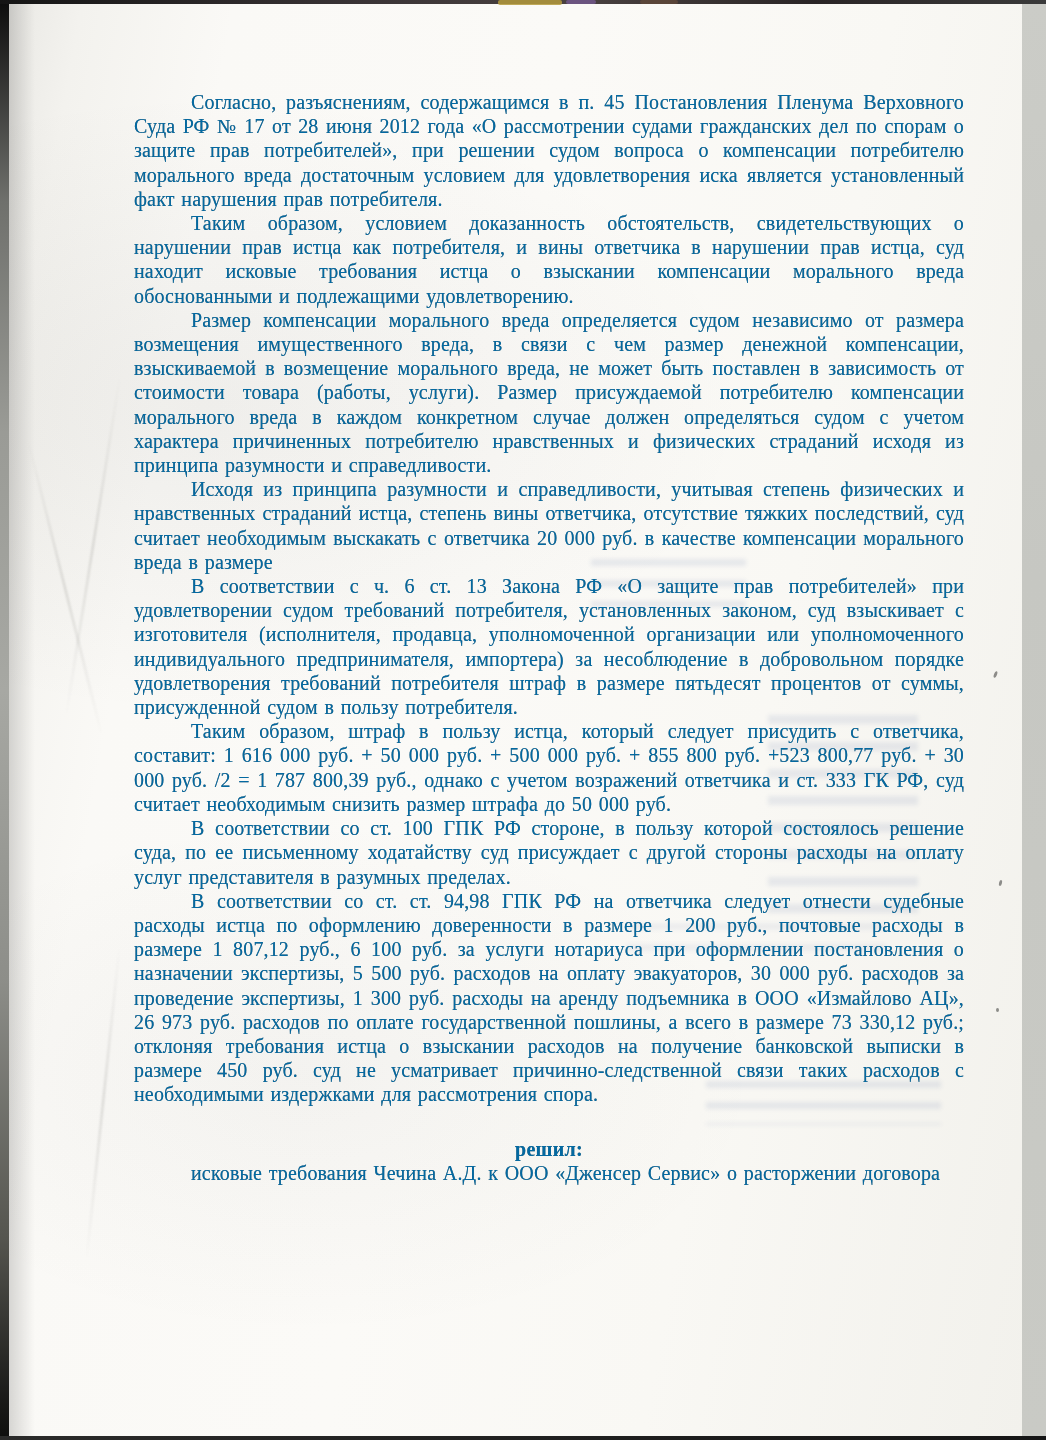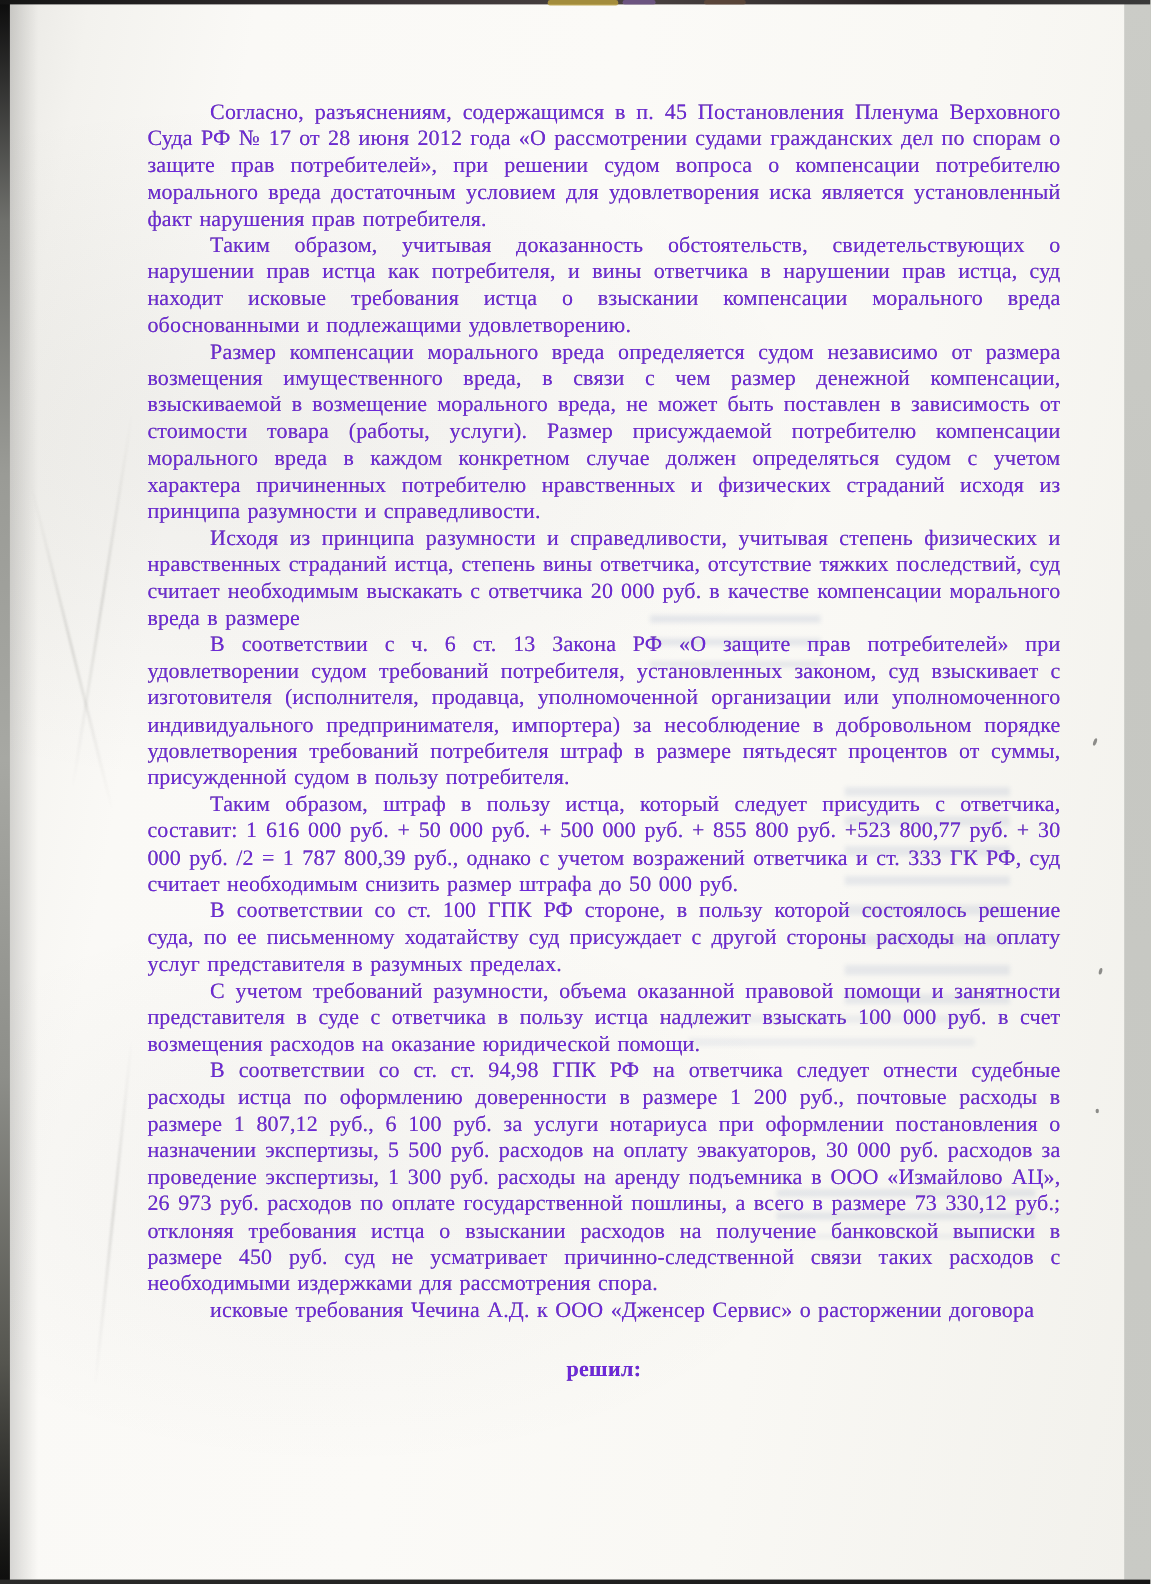--- a/index.html
+++ b/index.html
@@ -75,21 +75,21 @@
 
   
   .speck { position: absolute; background: #6a6a67; border-radius: 50%; opacity: .75; }
   .s1 { left: 988px; top: 668px;  width: 3px; height: 7px; transform: rotate(20deg); }
   .s2 { left: 993px; top: 877px;  width: 3px; height: 6px; transform: rotate(14deg); }
   .s3 { left: 990px; top: 1005px; width: 3px; height: 4px; }
 
   
   .text {
     position: absolute; left: 134px; top: 90px; width: 830px;
-    color: #6d28d9;
+    color: #0369a1;
     font-size: 20px; line-height: 24.2px;
     letter-spacing: .15px; word-spacing: 1.5px;
     text-shadow: 0 0 .6px rgba(30,30,30,.55);
   }
   .para { margin: 0; text-align: justify; text-indent: 57px; }
   .para.heading {
     text-align: center; text-indent: 0; font-weight: 700;
     margin-top: 30px; letter-spacing: .3px;
   }
 </style>
@@ -109,30 +109,29 @@
     <div class="bleed b3"></div>
     <div class="bleed b4"></div>
 
     <div class="speck s1"></div>
     <div class="speck s2"></div>
     <div class="speck s3"></div>
   </div>
 
   <div class="text">
       <p class="para body">Согласно, разъяснениям, содержащимся в п. 45 Постановления Пленума Верховного Суда РФ № 17 от 28 июня 2012 года «О рассмотрении судами гражданских дел по спорам о защите прав потребителей», при решении судом вопроса о компенсации потребителю морального вреда достаточным условием для удовлетворения иска является установленный факт нарушения прав потребителя.</p>
-      <p class="para body">Таким образом, учитывая доказанность обстоятельств, свидетельствующих о нарушении прав истца как потребителя, и вины ответчика в нарушении прав истца, суд находит исковые требования истца о взыскании компенсации морального вреда обоснованными и подлежащими удовлетворению.</p>
+      <p class="para body">Таким образом, условием доказанность обстоятельств, свидетельствующих о нарушении прав истца как потребителя, и вины ответчика в нарушении прав истца, суд находит исковые требования истца о взыскании компенсации морального вреда обоснованными и подлежащими удовлетворению.</p>
       <p class="para body">Размер компенсации морального вреда определяется судом независимо от размера возмещения имущественного вреда, в связи с чем размер денежной компенсации, взыскиваемой в возмещение морального вреда, не может быть поставлен в зависимость от стоимости товара (работы, услуги). Размер присуждаемой потребителю компенсации морального вреда в каждом конкретном случае должен определяться судом с учетом характера причиненных потребителю нравственных и физических страданий исходя из принципа разумности и справедливости.</p>
       <p class="para body">Исходя из принципа разумности и справедливости, учитывая степень физических и нравственных страданий истца, степень вины ответчика, отсутствие тяжких последствий, суд считает необходимым выскакать с ответчика 20 000 руб. в качестве компенсации морального вреда в размере</p>
       <p class="para body">В соответствии с ч. 6 ст. 13 Закона РФ «О защите прав потребителей» при удовлетворении судом требований потребителя, установленных законом, суд взыскивает с изготовителя (исполнителя, продавца, уполномоченной организации или уполномоченного индивидуального предпринимателя, импортера) за несоблюдение в добровольном порядке удовлетворения требований потребителя штраф в размере пятьдесят процентов от суммы, присужденной судом в пользу потребителя.</p>
       <p class="para body">Таким образом, штраф в пользу истца, который следует присудить с ответчика, составит: 1 616 000 руб. + 50 000 руб. + 500 000 руб. + 855 800 руб. +523 800,77 руб. + 30 000 руб. /2 = 1 787 800,39 руб., однако с учетом возражений ответчика и ст. 333 ГК РФ, суд считает необходимым снизить размер штрафа до 50 000 руб.</p>
       <p class="para body">В соответствии со ст. 100 ГПК РФ стороне, в пользу которой состоялось решение суда, по ее письменному ходатайству суд присуждает с другой стороны расходы на оплату услуг представителя в разумных пределах.</p>
-      <p class="para body">С учетом требований разумности, объема оказанной правовой помощи и занятности представителя в суде с ответчика в пользу истца надлежит взыскать 100 000 руб. в счет возмещения расходов на оказание юридической помощи.</p>
       <p class="para body">В соответствии со ст. ст. 94,98 ГПК РФ на ответчика следует отнести судебные расходы истца по оформлению доверенности в размере 1 200 руб., почтовые расходы в размере 1 807,12 руб., 6 100 руб. за услуги нотариуса при оформлении постановления о назначении экспертизы, 5 500 руб. расходов на оплату эвакуаторов, 30 000 руб. расходов за проведение экспертизы, 1 300 руб. расходы на аренду подъемника в ООО «Измайлово АЦ», 26 973 руб. расходов по оплате государственной пошлины, а всего в размере 73 330,12 руб.; отклоняя требования истца о взыскании расходов на получение банковской выписки в размере 450 руб. суд не усматривает причинно-следственной связи таких расходов с необходимыми издержками для рассмотрения спора.</p>
+      <p class="para heading">решил:</p>
       <p class="para body">исковые требования Чечина А.Д. к ООО «Дженсер Сервис» о расторжении договора</p>
-      <p class="para heading">решил:</p>
     </div>
 
   <div class="edge-left"></div>
   <div class="edge-top">
     <span class="spot spot-yellow"></span>
     <span class="spot spot-purple"></span>
     <span class="spot spot-brown"></span>
   </div>
   <div class="edge-bottom"></div>
 </div>

